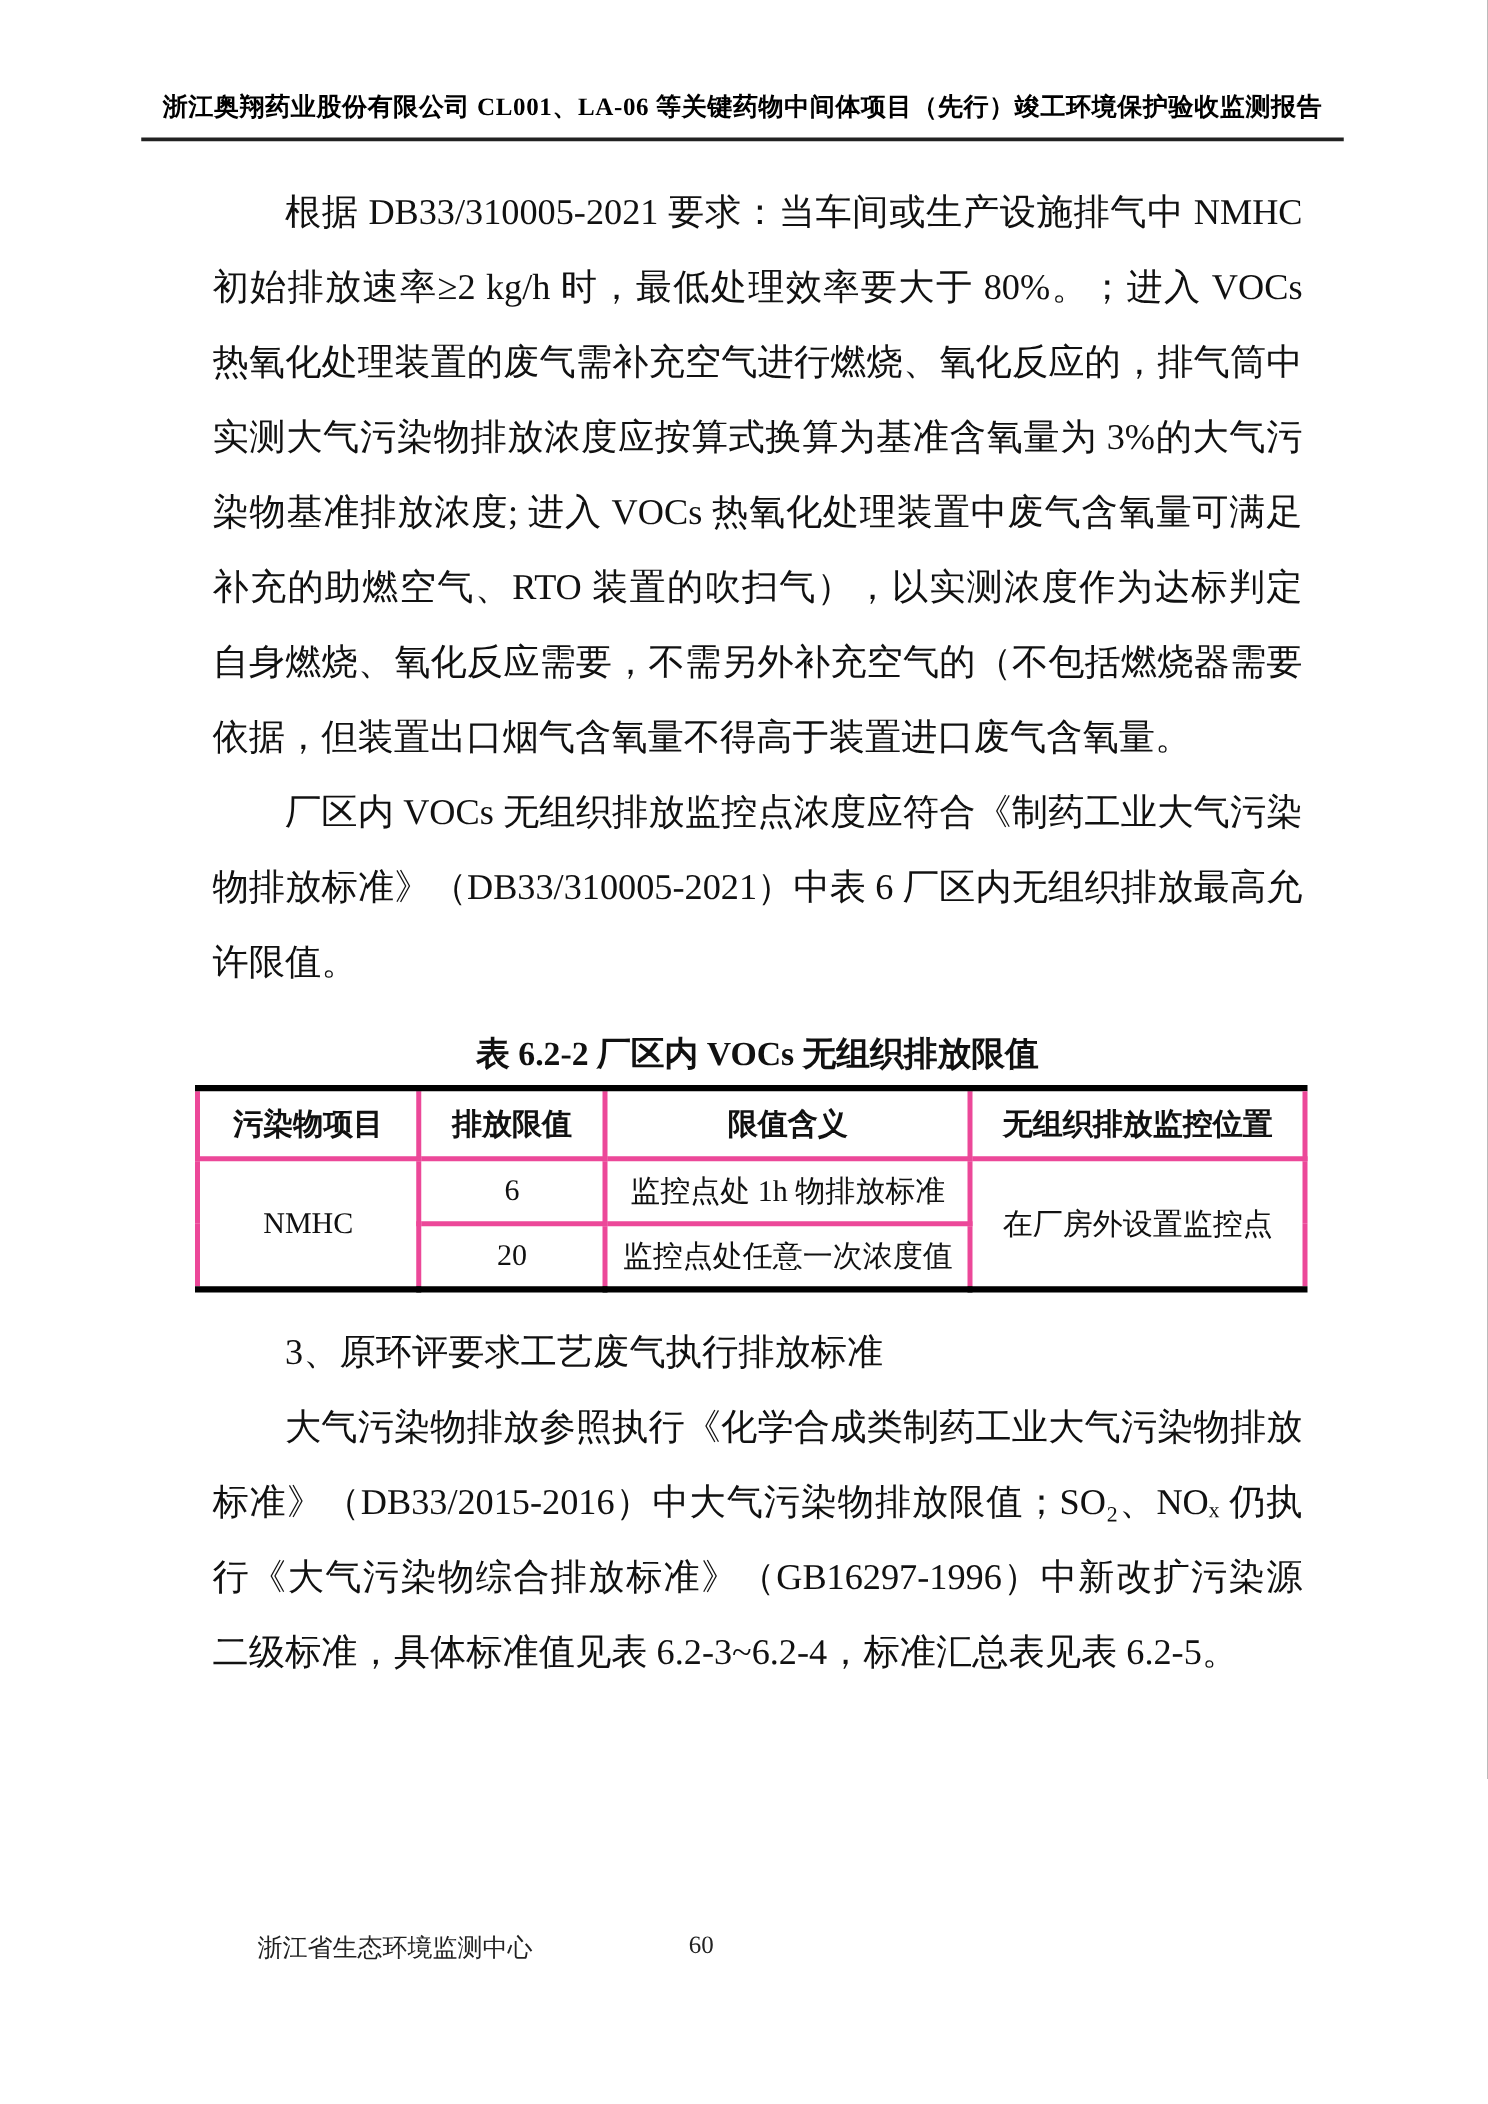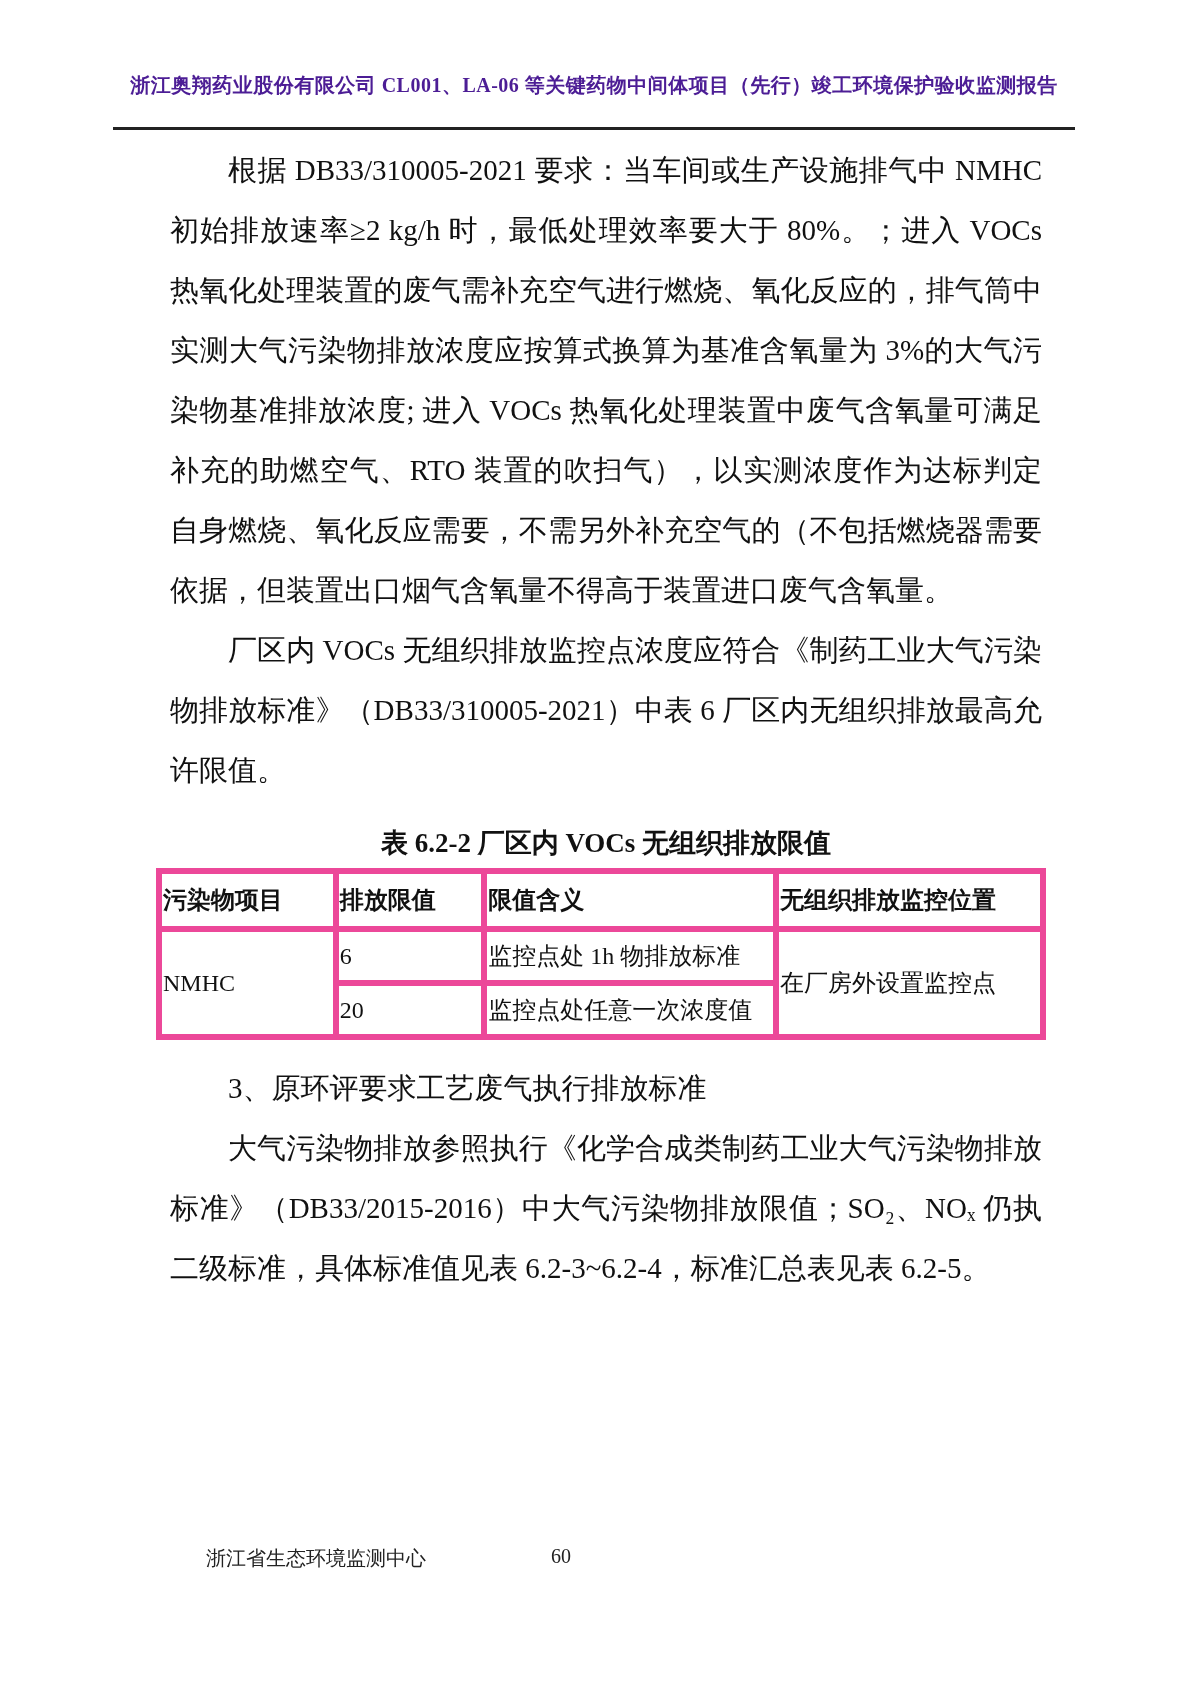--- a/index.html
+++ b/index.html
@@ -16,23 +16,23 @@
   
   .page-header {
     position: absolute;
     left: 113px;
     top: 72px;
     width: 962px;
     text-align: center;
     font-size: 20px;
     font-weight: bold;
     letter-spacing: 0.5px;
-    padding-bottom: 28px;
+    padding-bottom: 11px;
     border-bottom: 3px solid #222;
-    color: #4c1d95;
+    color: #000000;
   }
   
   .content {
     position: absolute;
     left: 170px;
     top: 140px;
     width: 872px;
   }
   .line {
     height: 60px;
@@ -58,22 +58,22 @@
     overflow: hidden;
   }
   table.limits {
     width: 890px;
     margin-left: -14px;
     border-collapse: collapse;
     table-layout: fixed;
     font-size: 24px;
   }
   table.limits td, table.limits th {
-    border: 6px solid #ec4899;
-    text-align: left;
+    border: 4px solid #ec4899;
+    text-align: center;
     vertical-align: middle;
     padding: 0 1px;
     font-weight: normal;
   }
   table.limits tr.head th { height: 52px; font-weight: bold; }
   table.limits tr.datarow td { height: 48px; }
   table.limits { border-top: 5px solid #000; border-bottom: 5px solid #000; }
   .col-p { width: 20%; }
   .col-l { width: 16.8%; }
   .col-m { width: 33%; }
@@ -139,20 +139,21 @@
           <td>监控点处任意一次浓度值</td>
         </tr>
       </tbody>
     </table>
 
     <div class="line last indent after-table">3、原环评要求工艺废气执行排放标准</div>
 
     <div>
       <div class="line indent">大气污染物排放参照执行《化学合成类制药工业大气污染物排放</div>
       <div class="line">标准》（DB33/2015-2016）中大气污染物排放限值；SO₂、NOₓ 仍执</div>
+      <div class="line">行《大气污染物综合排放标准》（GB16297-1996）中新改扩污染源</div>
       <div class="line last">二级标准，具体标准值见表 6.2-3~6.2-4，标准汇总表见表 6.2-5。</div>
     </div>
 
   </div>
 
   <div class="page-footer">
     <span class="footer-org">浙江省生态环境监测中心</span>
     <span class="footer-page">60</span>
   </div>
 

